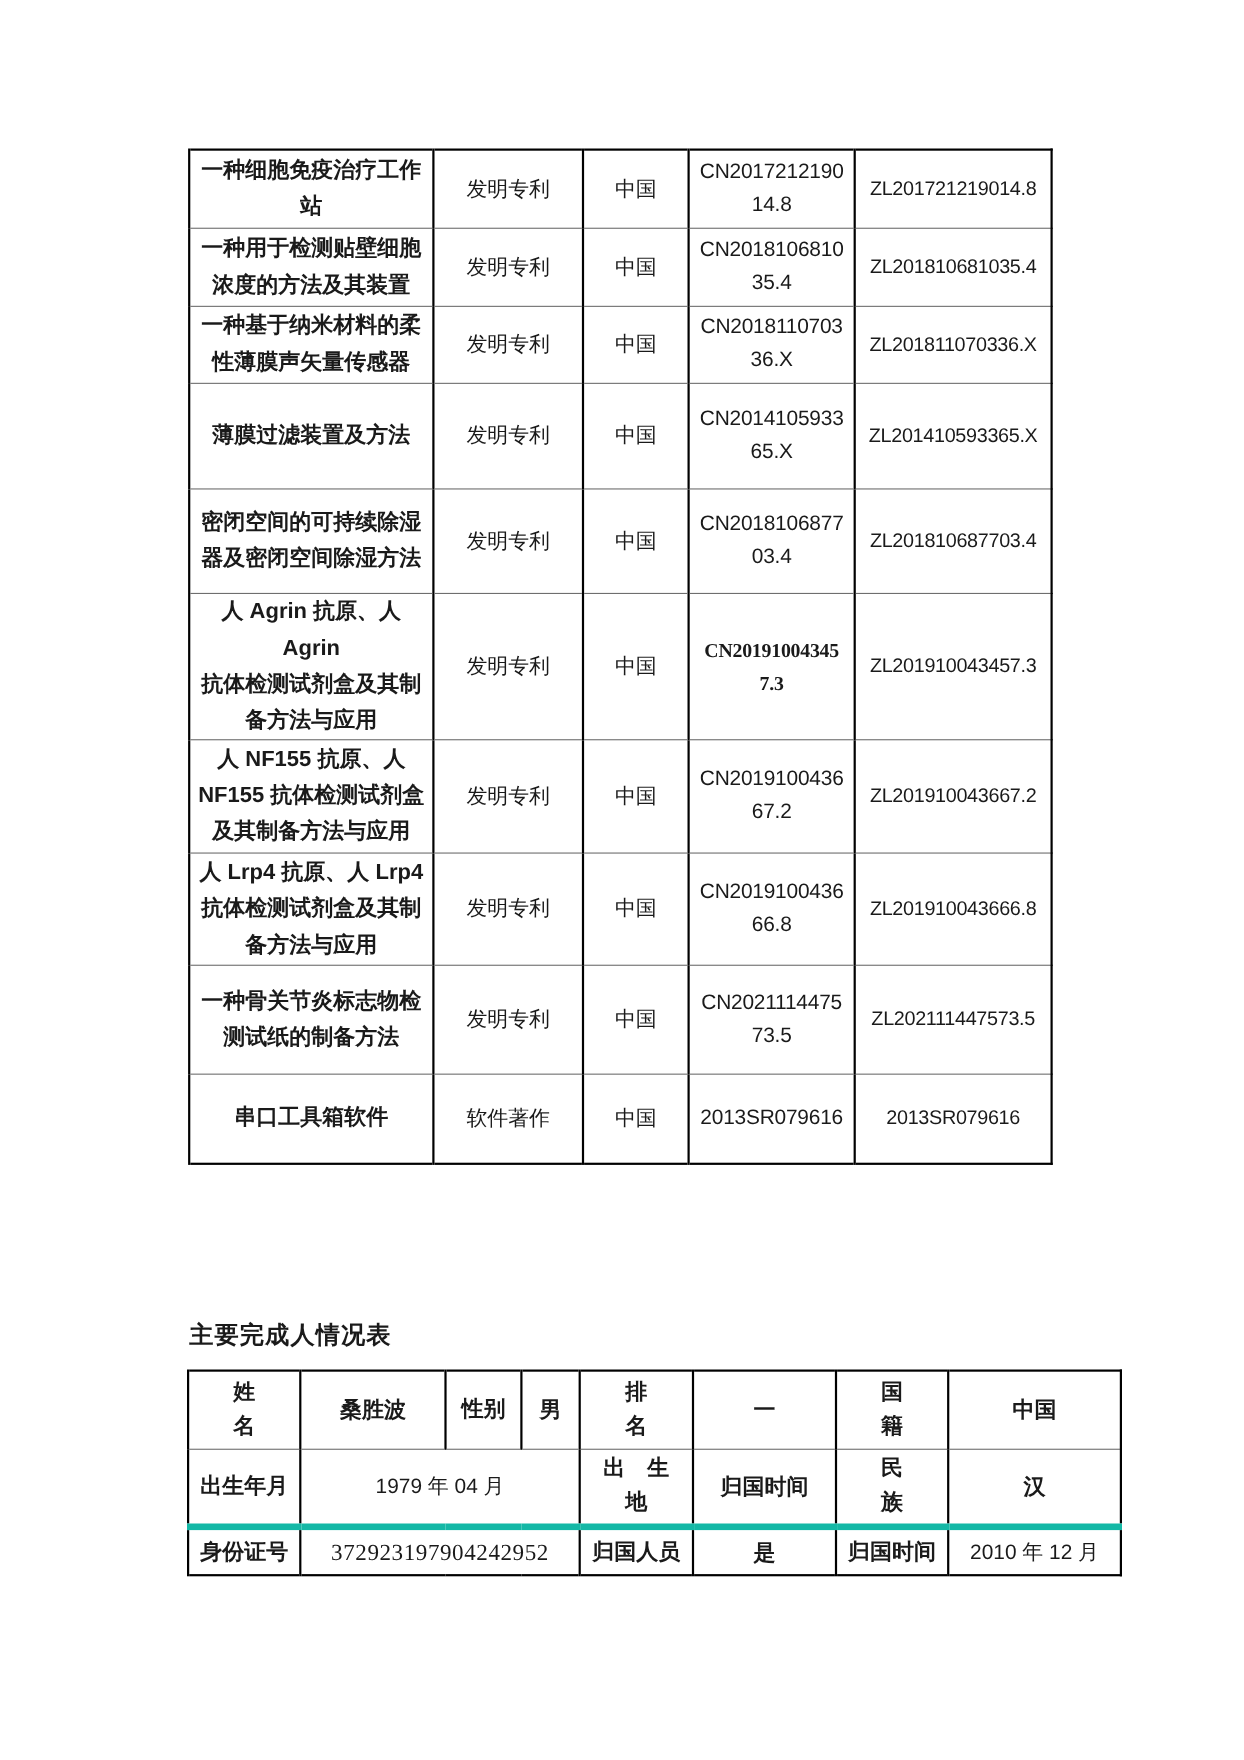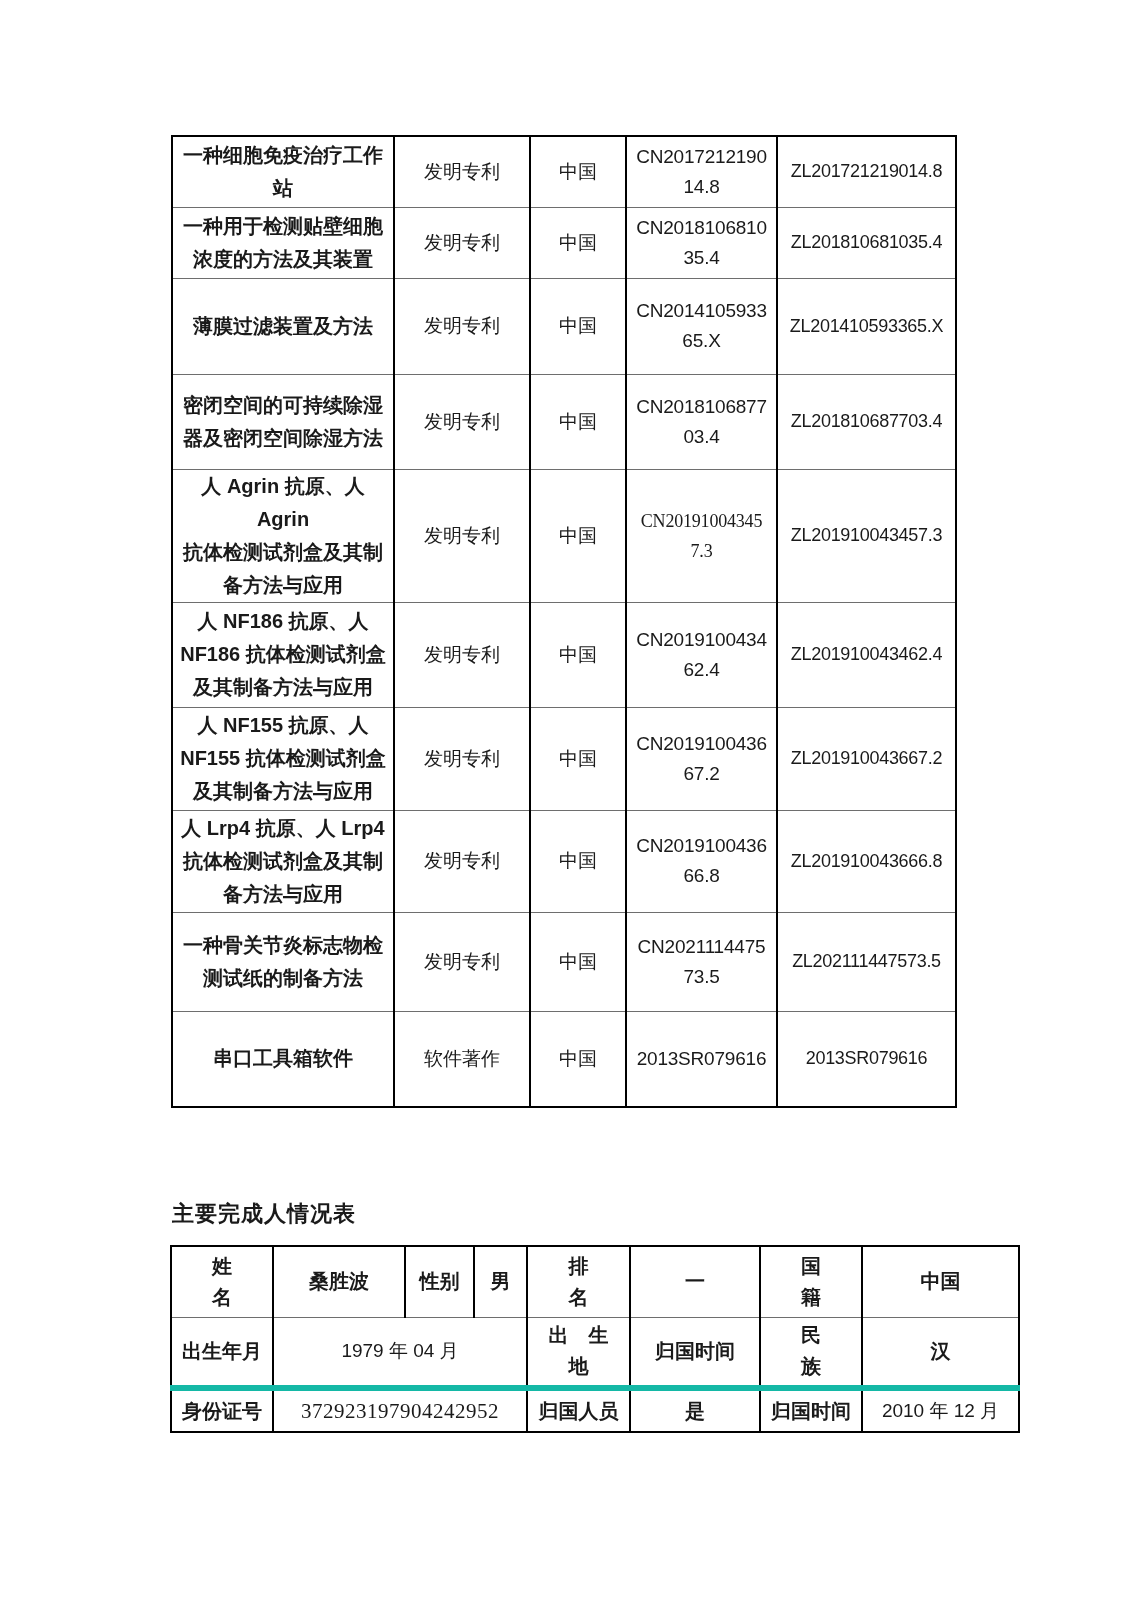--- a/index.html
+++ b/index.html
@@ -17,21 +17,21 @@
     border-left:2px solid #000;
     border-top:1px solid #6e6e6e;
     text-align:center;vertical-align:middle;
     padding:0 2px;white-space:pre-line;overflow:hidden;
   }
   .patent-table tr:first-child td{border-top:none;}
   .c-name{font-size:20px;line-height:33px;font-weight:600;}
   .c-type{font-size:19px;margin-left:41px;}
   .c-country{font-family:"Liberation Serif","DejaVu Serif",serif;font-size:19px;}
   .c-appno{font-size:19px;line-height:30px;letter-spacing:-0.2px;margin-left:16px;}
-  .c-appno.serif-num{font-family:"Liberation Serif","DejaVu Serif",serif;font-size:18px;}
+  .c-appno.serif-num{font-family:"Liberation Serif","DejaVu Serif",serif;font-size:18px;font-weight:bold;}
   .c-grant{font-size:18px;letter-spacing:-0.3px;white-space:nowrap;}
   
   .section-title{
     position:absolute;left:172px;top:1199px;
     font-family:"Liberation Serif","DejaVu Serif",serif;
     font-size:22px;font-weight:700;letter-spacing:1px;
   }
   
   .person-table{
     position:absolute;left:170px;top:1245px;width:848px;
@@ -75,20 +75,29 @@
       </tr>
       <tr style="height:71px">
         <td class="c-name">一种用于检测贴壁细胞
 浓度的方法及其装置</td>
         <td class="c-type">发明专利</td>
         <td class="c-country">中国</td>
         <td class="c-appno">CN2018106810
 35.4</td>
         <td class="c-grant">ZL201810681035.4</td>
       </tr>
+      <tr style="height:70px">
+        <td class="c-name">一种基于纳米材料的柔
+性薄膜声矢量传感器</td>
+        <td class="c-type">发明专利</td>
+        <td class="c-country">中国</td>
+        <td class="c-appno">CN2018110703
+36.X</td>
+        <td class="c-grant">ZL201811070336.X</td>
+      </tr>
       <tr style="height:96px">
         <td class="c-name">薄膜过滤装置及方法</td>
         <td class="c-type">发明专利</td>
         <td class="c-country">中国</td>
         <td class="c-appno">CN2014105933
 65.X</td>
         <td class="c-grant">ZL201410593365.X</td>
       </tr>
       <tr style="height:95px">
         <td class="c-name">密闭空间的可持续除湿
@@ -102,30 +111,20 @@
       <tr style="height:102px">
         <td class="c-name">人 Agrin 抗原、人 Agrin
 抗体检测试剂盒及其制
 备方法与应用</td>
         <td class="c-type">发明专利</td>
         <td class="c-country">中国</td>
         <td class="c-appno serif-num">CN20191004345
 7.3</td>
         <td class="c-grant">ZL201910043457.3</td>
       </tr>
-      <tr style="height:105px">
-        <td class="c-name">人 NF186 抗原、人
-NF186 抗体检测试剂盒
-及其制备方法与应用</td>
-        <td class="c-type">发明专利</td>
-        <td class="c-country">中国</td>
-        <td class="c-appno">CN2019100434
-62.4</td>
-        <td class="c-grant">ZL201910043462.4</td>
-      </tr>
       <tr style="height:103px">
         <td class="c-name">人 NF155 抗原、人
 NF155 抗体检测试剂盒
 及其制备方法与应用</td>
         <td class="c-type">发明专利</td>
         <td class="c-country">中国</td>
         <td class="c-appno">CN2019100436
 67.2</td>
         <td class="c-grant">ZL201910043667.2</td>
       </tr>
@@ -141,21 +140,21 @@
       </tr>
       <tr style="height:99px">
         <td class="c-name">一种骨关节炎标志物检
 测试纸的制备方法</td>
         <td class="c-type">发明专利</td>
         <td class="c-country">中国</td>
         <td class="c-appno">CN2021114475
 73.5</td>
         <td class="c-grant">ZL202111447573.5</td>
       </tr>
-      <tr style="height:96px">
+      <tr style="height:82px">
         <td class="c-name">串口工具箱软件</td>
         <td class="c-type">软件著作</td>
         <td class="c-country">中国</td>
         <td class="c-appno">2013SR079616</td>
         <td class="c-grant">2013SR079616</td>
       </tr>
     </tbody>
   </table>
 
   <div class="section-title">主要完成人情况表</div>

